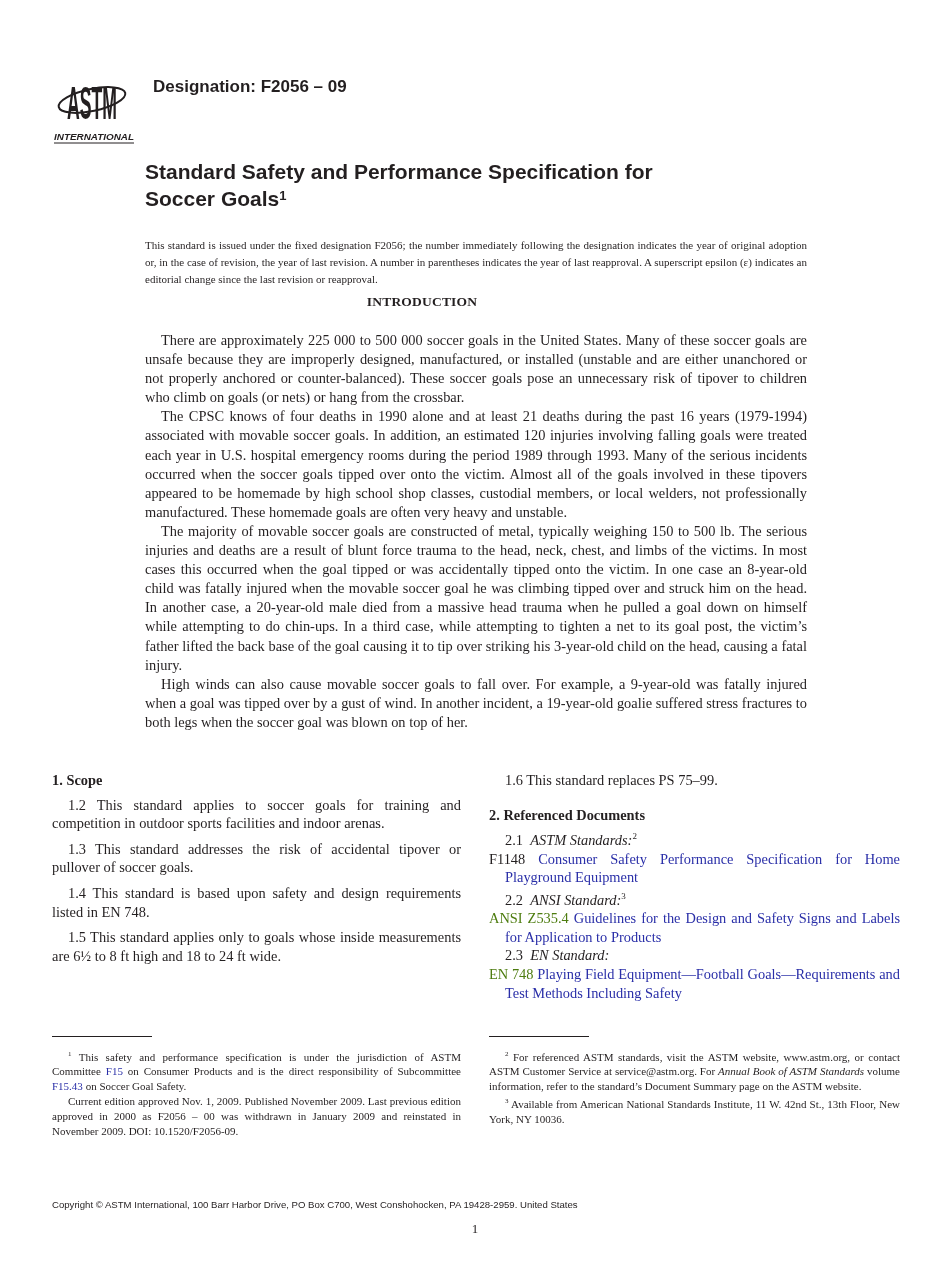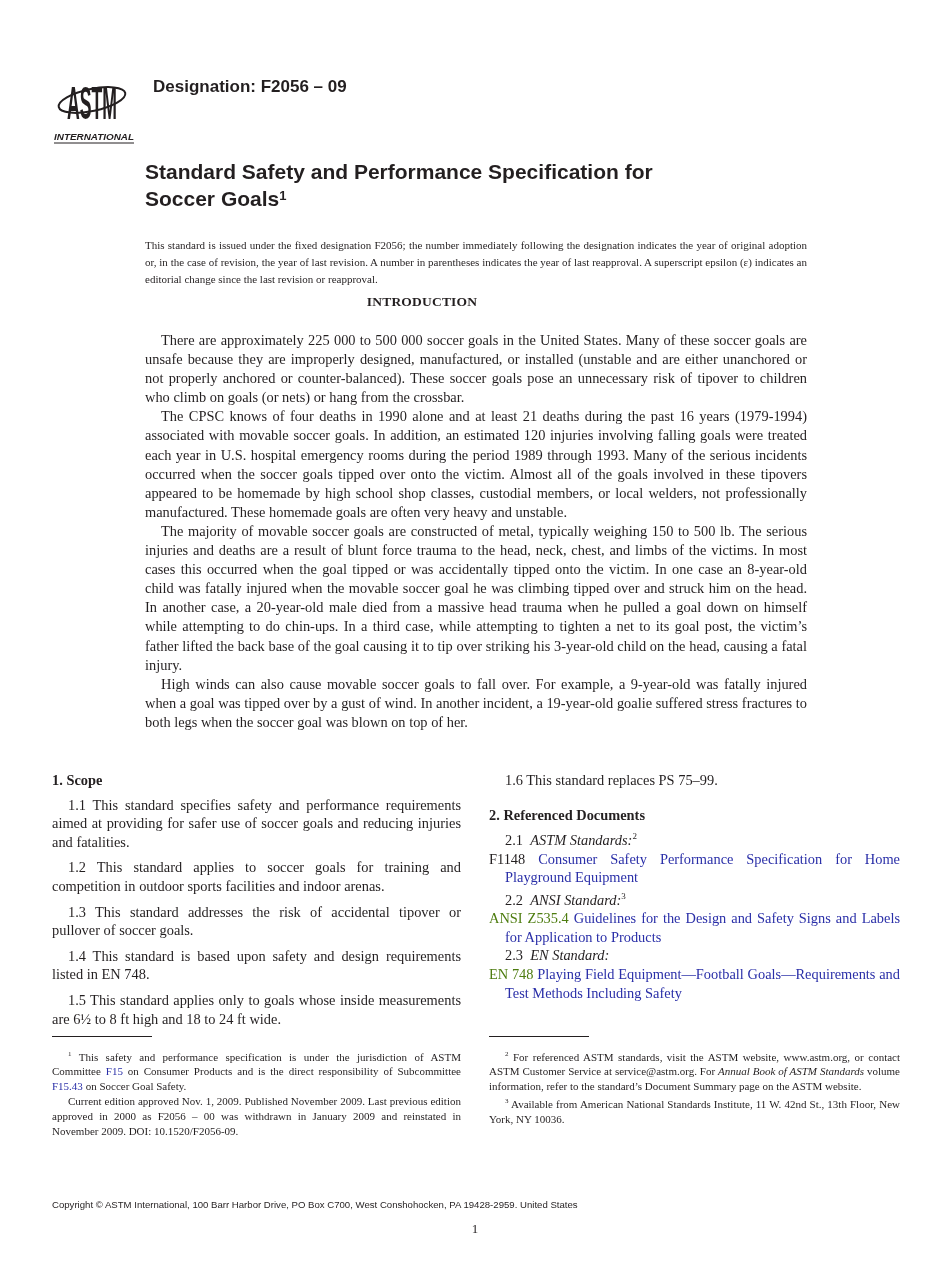--- a/index.html
+++ b/index.html
@@ -56,21 +56,20 @@
 
 <div class="abs intro">
   <p>There are approximately 225 000 to 500 000 soccer goals in the United States. Many of these soccer goals are unsafe because they are improperly designed, manufactured, or installed (unstable and are either unanchored or not properly anchored or counter-balanced). These soccer goals pose an unnecessary risk of tipover to children who climb on goals (or nets) or hang from the crossbar.</p>
   <p>The CPSC knows of four deaths in 1990 alone and at least 21 deaths during the past 16 years (1979-1994) associated with movable soccer goals. In addition, an estimated 120 injuries involving falling goals were treated each year in U.S. hospital emergency rooms during the period 1989 through 1993. Many of the serious incidents occurred when the soccer goals tipped over onto the victim. Almost all of the goals involved in these tipovers appeared to be homemade by high school shop classes, custodial members, or local welders, not professionally manufactured. These homemade goals are often very heavy and unstable.</p>
   <p>The majority of movable soccer goals are constructed of metal, typically weighing 150 to 500 lb. The serious injuries and deaths are a result of blunt force trauma to the head, neck, chest, and limbs of the victims. In most cases this occurred when the goal tipped or was accidentally tipped onto the victim. In one case an 8-year-old child was fatally injured when the movable soccer goal he was climbing tipped over and struck him on the head. In another case, a 20-year-old male died from a massive head trauma when he pulled a goal down on himself while attempting to do chin-ups. In a third case, while attempting to tighten a net to its goal post, the victim’s father lifted the back base of the goal causing it to tip over striking his 3-year-old child on the head, causing a fatal injury.</p>
   <p>High winds can also cause movable soccer goals to fall over. For example, a 9-year-old was fatally injured when a goal was tipped over by a gust of wind. In another incident, a 19-year-old goalie suffered stress fractures to both legs when the soccer goal was blown on top of her.</p>
 </div>
 
 <div class="abs col-left">
   <div class="sec-heading">1.  Scope</div>
-  <p class="para">1.1  This standard specifies safety and performance requirements aimed at providing for safer use of soccer goals and reducing injuries and fatalities.</p>
   <p class="para">1.2  This standard applies to soccer goals for training and competition in outdoor sports facilities and indoor arenas.</p>
   <p class="para">1.3  This standard addresses the risk of accidental tipover or pullover of soccer goals.</p>
   <p class="para">1.4  This standard is based upon safety and design requirements listed in EN 748.</p>
   <p class="para nomargin">1.5  This standard applies only to goals whose inside measurements are 6½ to 8 ft high and 18 to 24 ft wide.</p>
 </div>
 
 <div class="abs col-right">
   <p class="para" style="margin-bottom:16px">1.6  This standard replaces PS 75–99.</p>
   <div class="sec-heading" style="margin-bottom:3px">2.  Referenced Documents</div>
 

